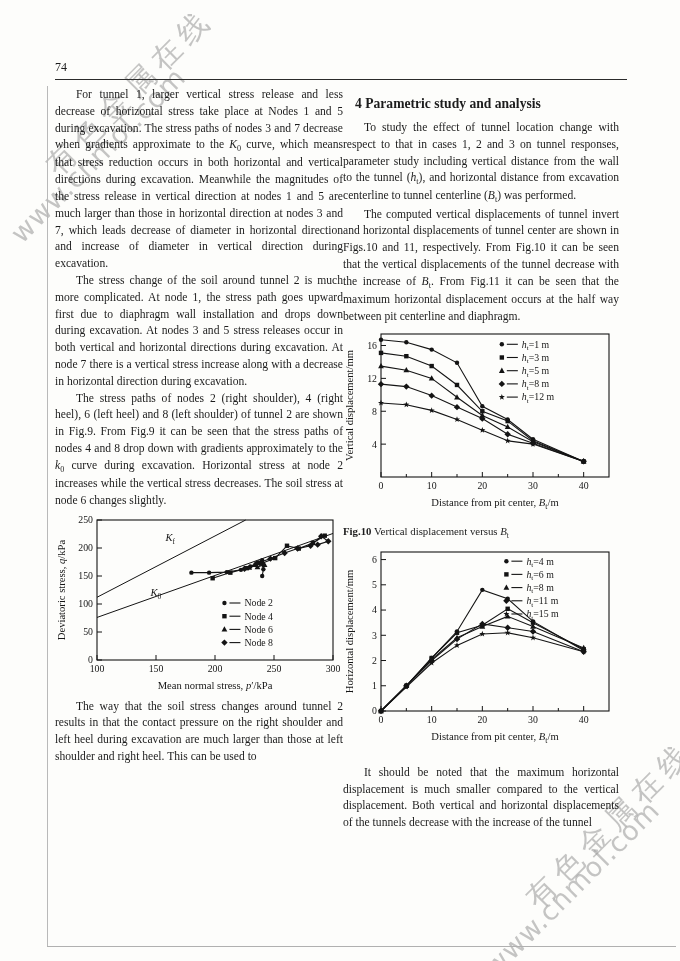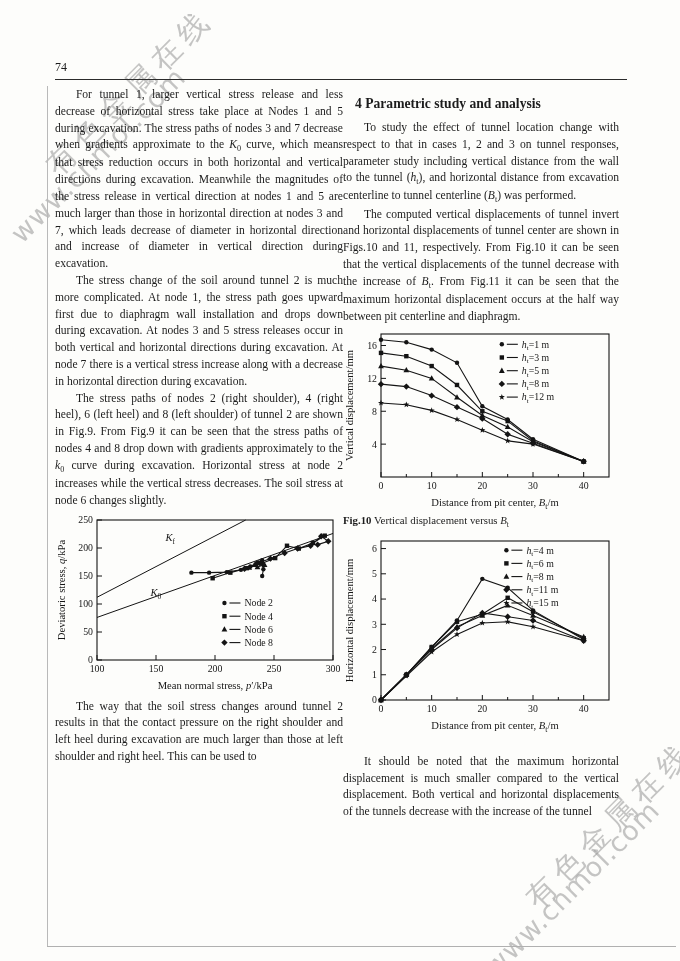--- a/index.html
+++ b/index.html
@@ -26,21 +26,21 @@
     font-size:12px;padding-bottom:4px;border-bottom:1.3px solid #2b2b2b;
   }
   .columns{display:flex;gap:0;margin-top:7px;}
   .col-left{width:288px;}
   .col-right{width:276px;}
   p.body{margin:0;font-size:11.6px;line-height:1.45;text-align:justify;}
   p.indent{text-indent:1.8em;}
   h2.section{font-size:13.6px;font-weight:bold;margin:9px 0 8px 12px;}
   figure.fig{margin:4px 0 5px 0;text-align:center;}
   figure.fig svg{display:block;margin:0 auto;}
-  figcaption{font-size:10.8px;line-height:1.35;text-align:left;margin-top:2px;}
+  figcaption{font-size:10.8px;line-height:1.35;text-align:left;margin-top:13px;}
   .cap-label{font-weight:bold;}
   sub{font-size:70%;}
 </style>
 </head>
 <body>
 
 <div class="page">
 
   <div class="wm wm-cn" style="left:130px;top:92px;">有色金属在线</div>
   <div class="wm wm-url" style="left:98px;top:155px;">www.cnmol.com</div>

